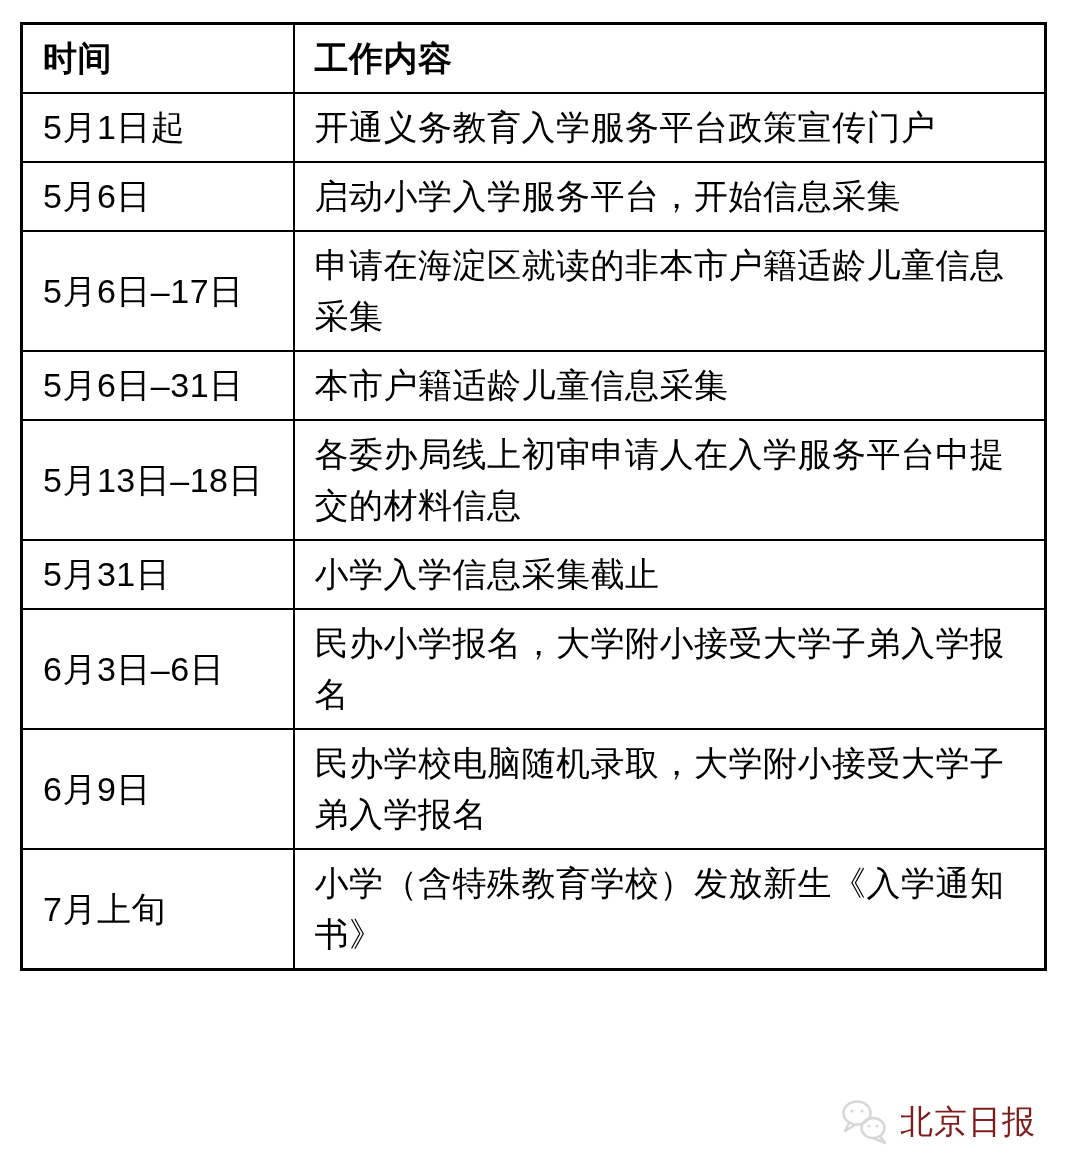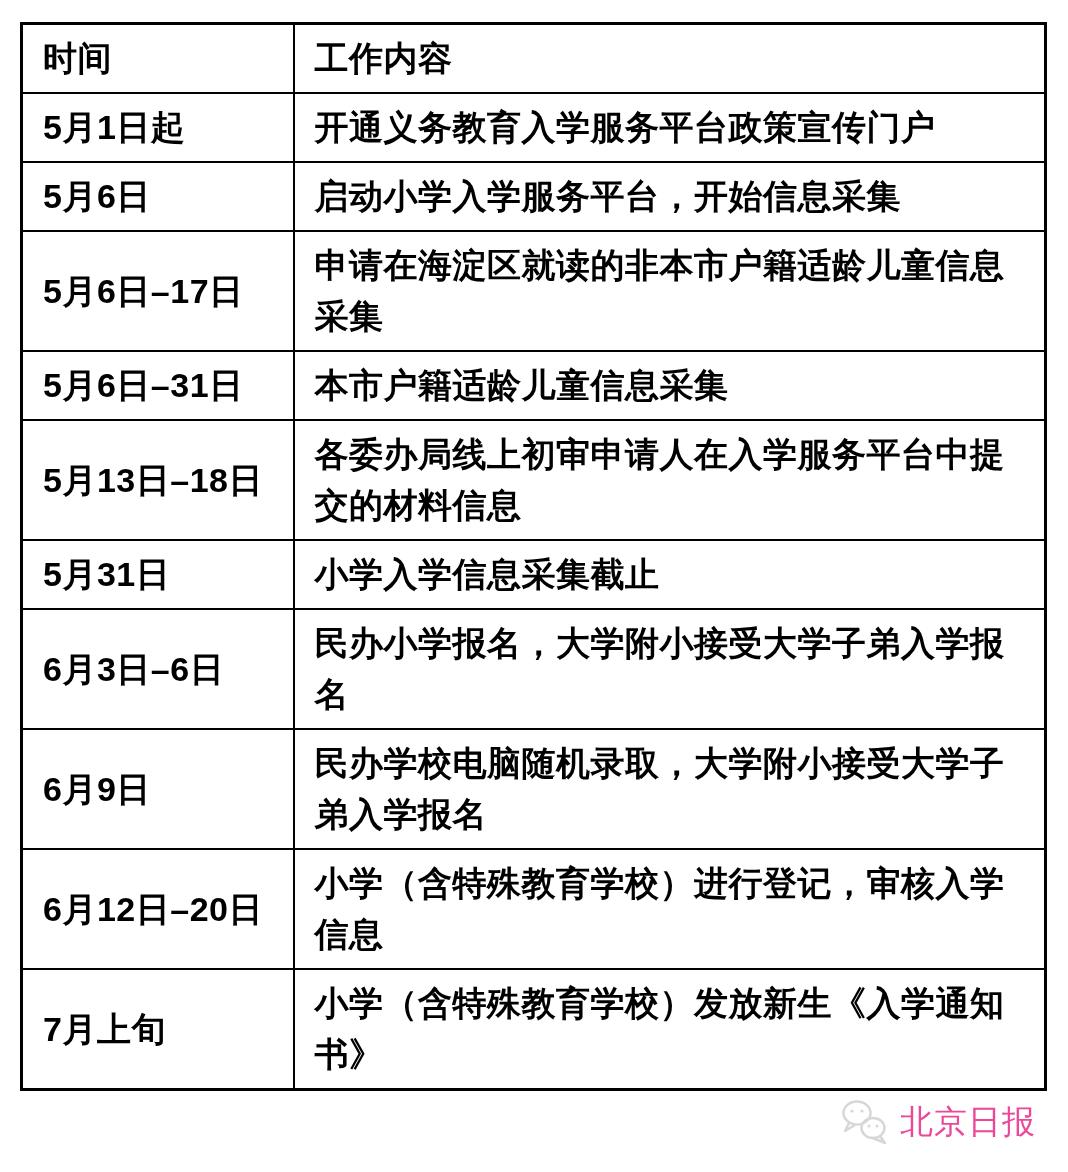--- a/index.html
+++ b/index.html
@@ -34,30 +34,30 @@
     padding: 8px 12px 8px 20px;
     text-align: left;
     vertical-align: middle;
     letter-spacing: 0.5px;
     word-break: break-all;
   }
   .schedule th {
     font-weight: 700;
   }
   .schedule td {
-    font-weight: 700;
+    font-weight: 400;
   }
   .watermark {
     position: absolute;
     right: 32px;
     top: 1098px;
     display: flex;
     align-items: center;
     gap: 8px;
-    color: #ec4899;
+    color: #7f1d1d;
     font-size: 33px;
     letter-spacing: 1px;
     user-select: none;
     white-space: nowrap;
   }
   .watermark .wm-icon {
     display: inline-flex;
     width: 52px;
     height: 48px;
   }
@@ -105,24 +105,20 @@
       </tr>
       <tr>
         <td>6月3日–6日</td>
         <td>民办小学报名，大学附小接受大学子弟入学报名</td>
       </tr>
       <tr>
         <td>6月9日</td>
         <td>民办学校电脑随机录取，大学附小接受大学子弟入学报名</td>
       </tr>
       <tr>
-        <td>6月12日–20日</td>
-        <td>小学（含特殊教育学校）进行登记，审核入学信息</td>
-      </tr>
-      <tr>
         <td>7月上旬</td>
         <td>小学（含特殊教育学校）发放新生《入学通知书》</td>
       </tr>
     </tbody>
   </table>
 
   <div class="watermark">
     <span class="wm-icon">
       <svg viewBox="0 0 52 48" width="52" height="48" fill="none" stroke="#d7d7d7" stroke-width="2.5">
         <ellipse cx="17" cy="15" rx="13.5" ry="11.5"></ellipse>

